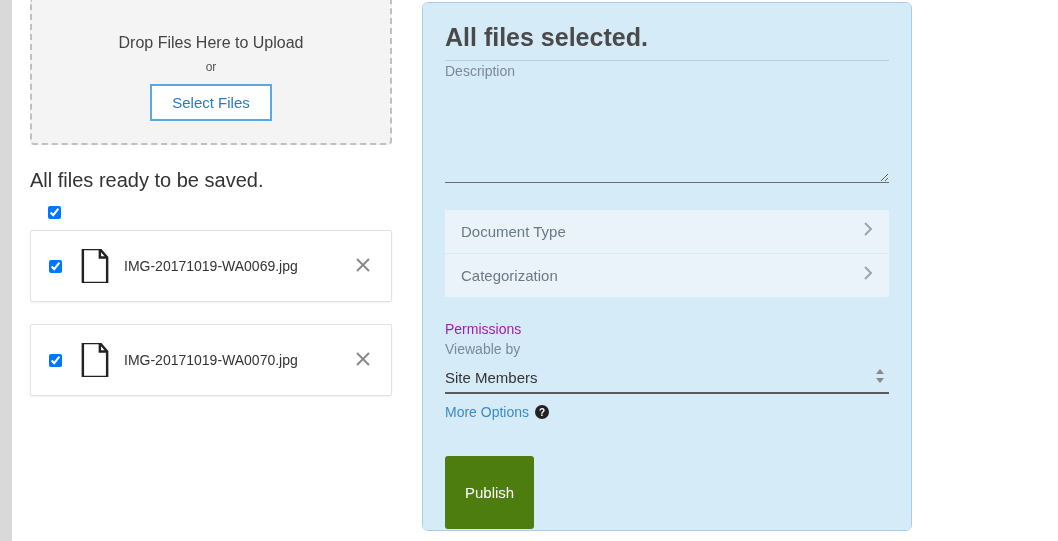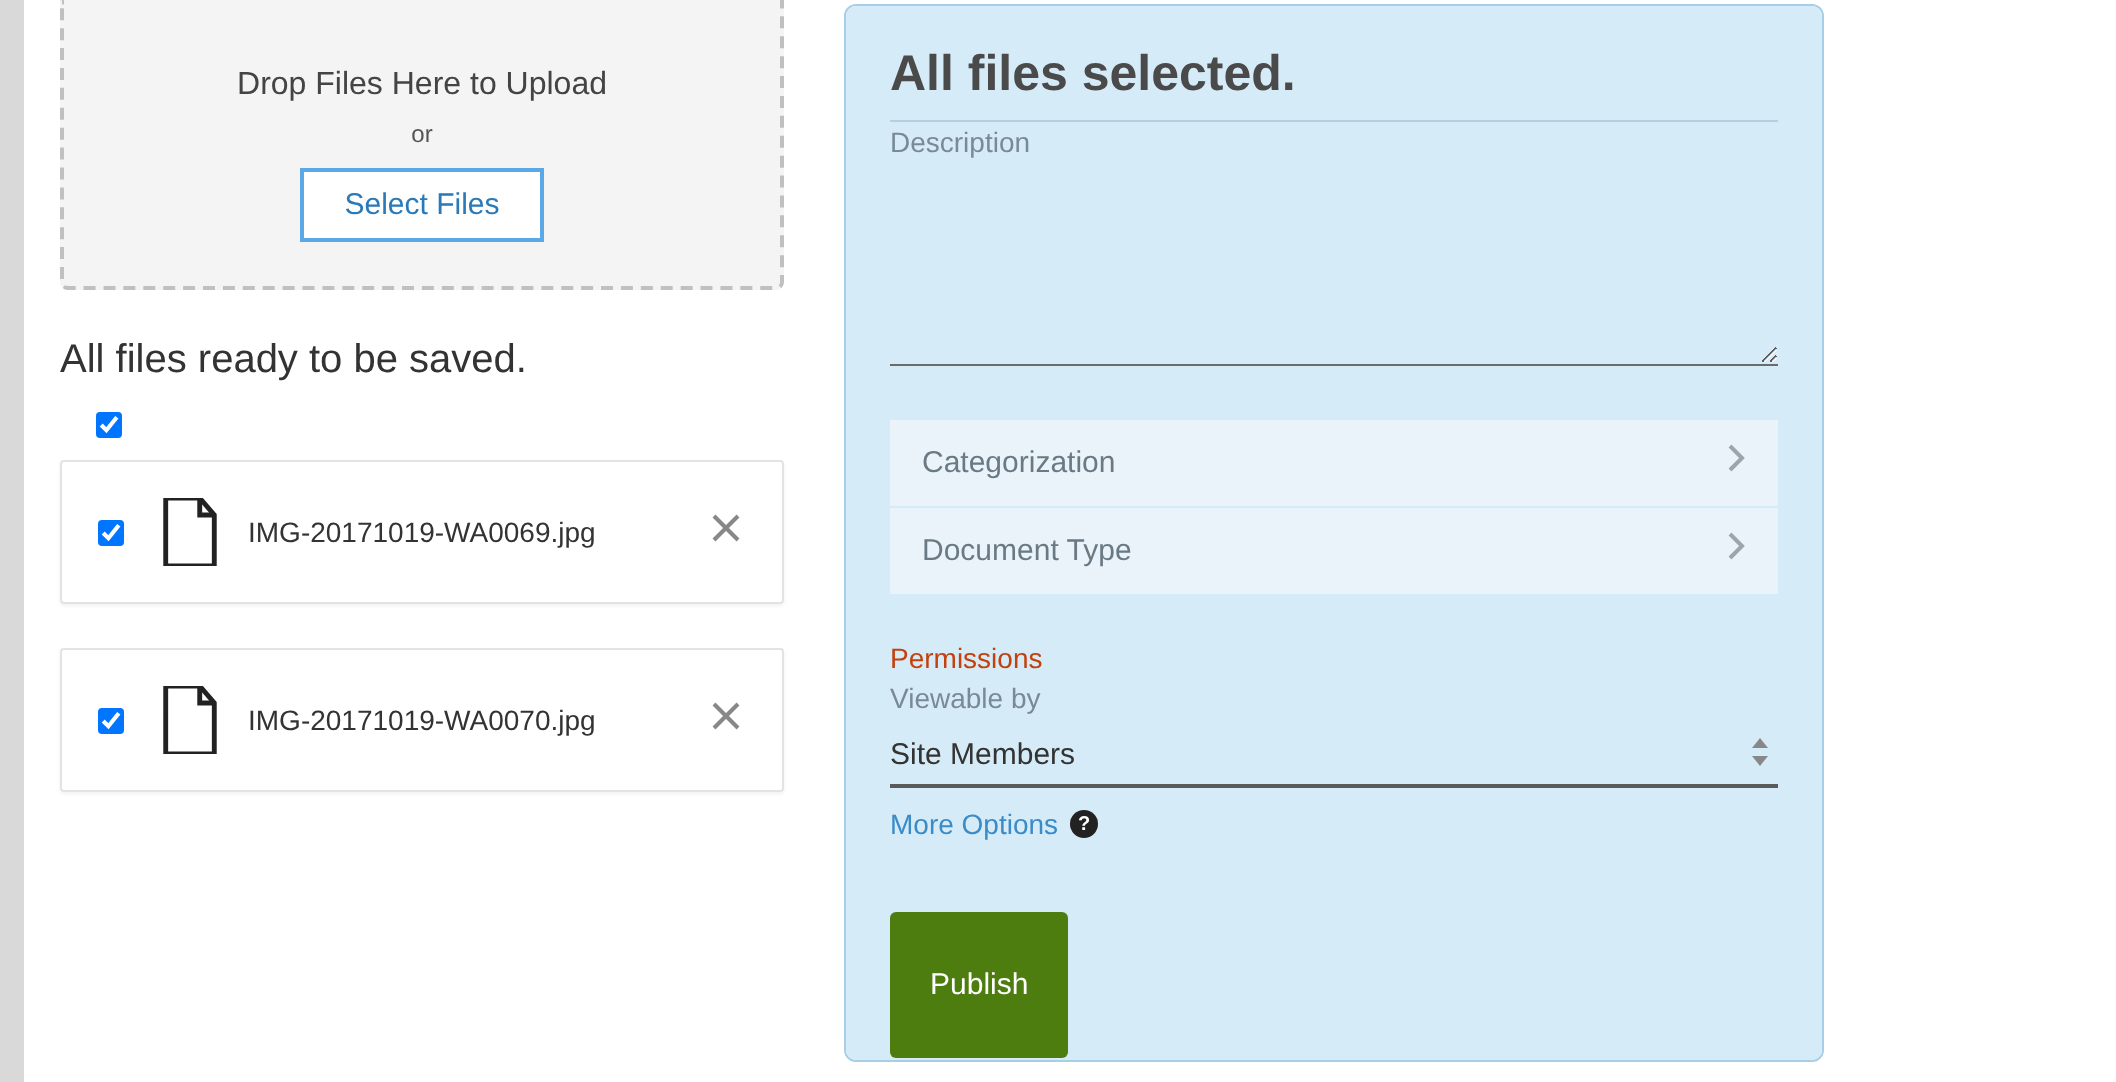--- a/index.html
+++ b/index.html
@@ -149,21 +149,21 @@
   .acc-item:last-child { border-bottom: none; }
   .chevron {
     color: #9aa5ad;
     font-size: 18px;
   }
   .perm-section {
     margin-top: 24px;
   }
   .perm-heading {
     font-size: 14px;
-    color: #c2410c;
+    color: #a21caf;
     margin-bottom: 4px;
   }
   .viewable-label {
     font-size: 14px;
     color: #7a8a95;
     margin-bottom: 6px;
   }
   .perm-select {
     width: 100%;
     border: none;
@@ -283,29 +283,29 @@
   </div>
 
   <div class="right-panel">
     <h1 class="panel-title">All files selected.</h1>
 
     <div class="field-label">Description</div>
     <textarea class="desc-area" style=""></textarea>
 
     <div class="accordion">
       <div class="acc-item">
-        <span>Categorization</span>
+        <span>Document Type</span>
         <span class="chevron">
           <svg width="10" height="16" viewBox="0 0 10 16">
               <polyline points="2,2 8,8 2,14" fill="none" stroke="#9aa5ad" stroke-width="2"></polyline>
             </svg>
         </span>
       </div>
       <div class="acc-item">
-        <span>Document Type</span>
+        <span>Categorization</span>
         <span class="chevron">
           <svg width="10" height="16" viewBox="0 0 10 16">
               <polyline points="2,2 8,8 2,14" fill="none" stroke="#9aa5ad" stroke-width="2"></polyline>
             </svg>
         </span>
       </div>
     </div>
 
     <div class="perm-section">
       <div class="perm-heading">Permissions</div>

